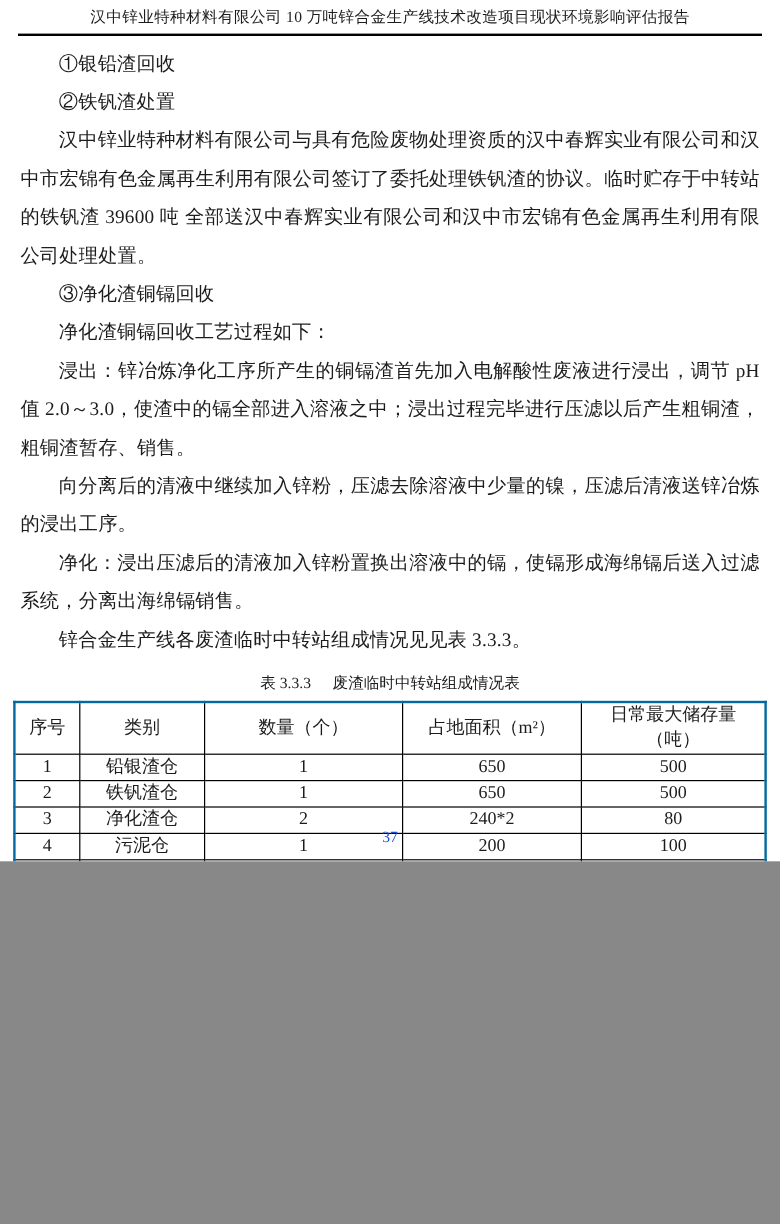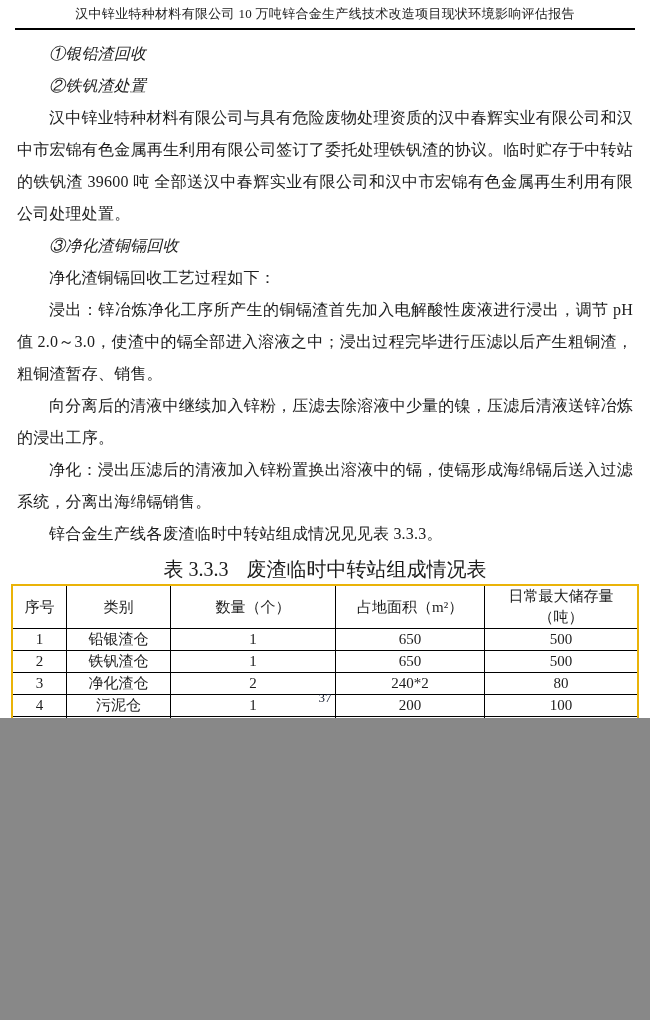--- a/index.html
+++ b/index.html
@@ -34,60 +34,60 @@
     padding: 8px 17px 0 17px;
   }
   .para, .sec-heading {
     font-size: 16px;
     line-height: 32px;
     margin: 0;
     text-indent: 2em;
     letter-spacing: 0.2px;
   }
   .para { text-align: justify; }
-  .sec-heading { text-align: left; font-style: italic; }
+  .sec-heading { text-align: left; }
   .table-caption {
     margin-top: 6px;
     text-align: center;
-    font-size: 20px;
+    font-size: 13px;
     line-height: 26px;
   }
   .table-caption .cap-label { margin-right: 18px; }
   .trans-table {
     width: calc(100% + 12px);
     margin: 2px -6px 0 -6px;
     border-collapse: collapse;
     table-layout: fixed;
   }
   .trans-table th, .trans-table td {
     border: 1px solid #000;
     font-size: 15px;
     font-weight: normal;
     text-align: center;
     vertical-align: middle;
     height: 21px;
     padding: 0 2px;
     line-height: 21px;
     overflow: hidden;
   }
-  .trans-table { border: 2px solid #eab308; }
+  .trans-table { border: 2px solid #0369a1; }
   .col-no    { width: 8.7%;  }
   .col-type  { width: 16.6%; }
   .col-qty   { width: 26.4%; }
   .col-area  { width: 23.8%; }
   .col-store { width: 24.5%; }
   .after-table { margin-top: 26px; }
   .footer {
     position: absolute;
     bottom: 12px;
     left: 0;
     width: 100%;
     text-align: center;
     font-size: 13px;
-    color: #0f172a;
+    color: #1d4ed8;
     margin-top: 16px;
   }
 </style>
 </head>
 <body>
 
 <div class="page">
 
   <div class="header">
     <div class="header-title">汉中锌业特种材料有限公司 10 万吨锌合金生产线技术改造项目现状环境影响评估报告</div>

